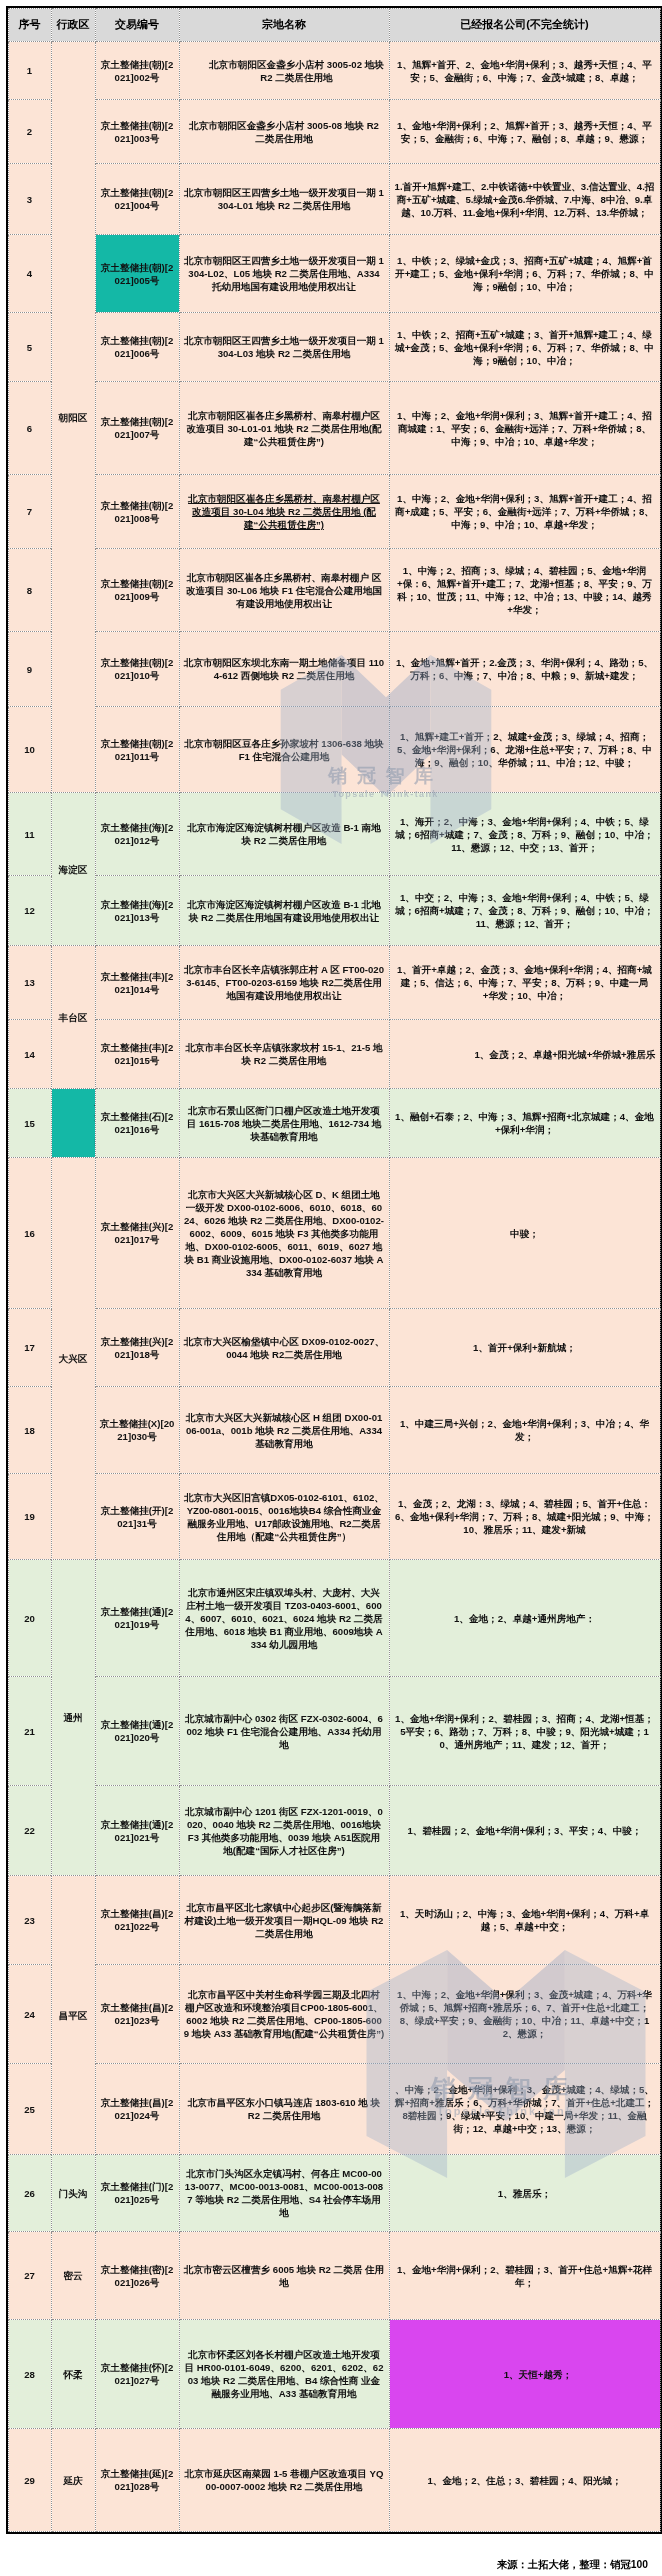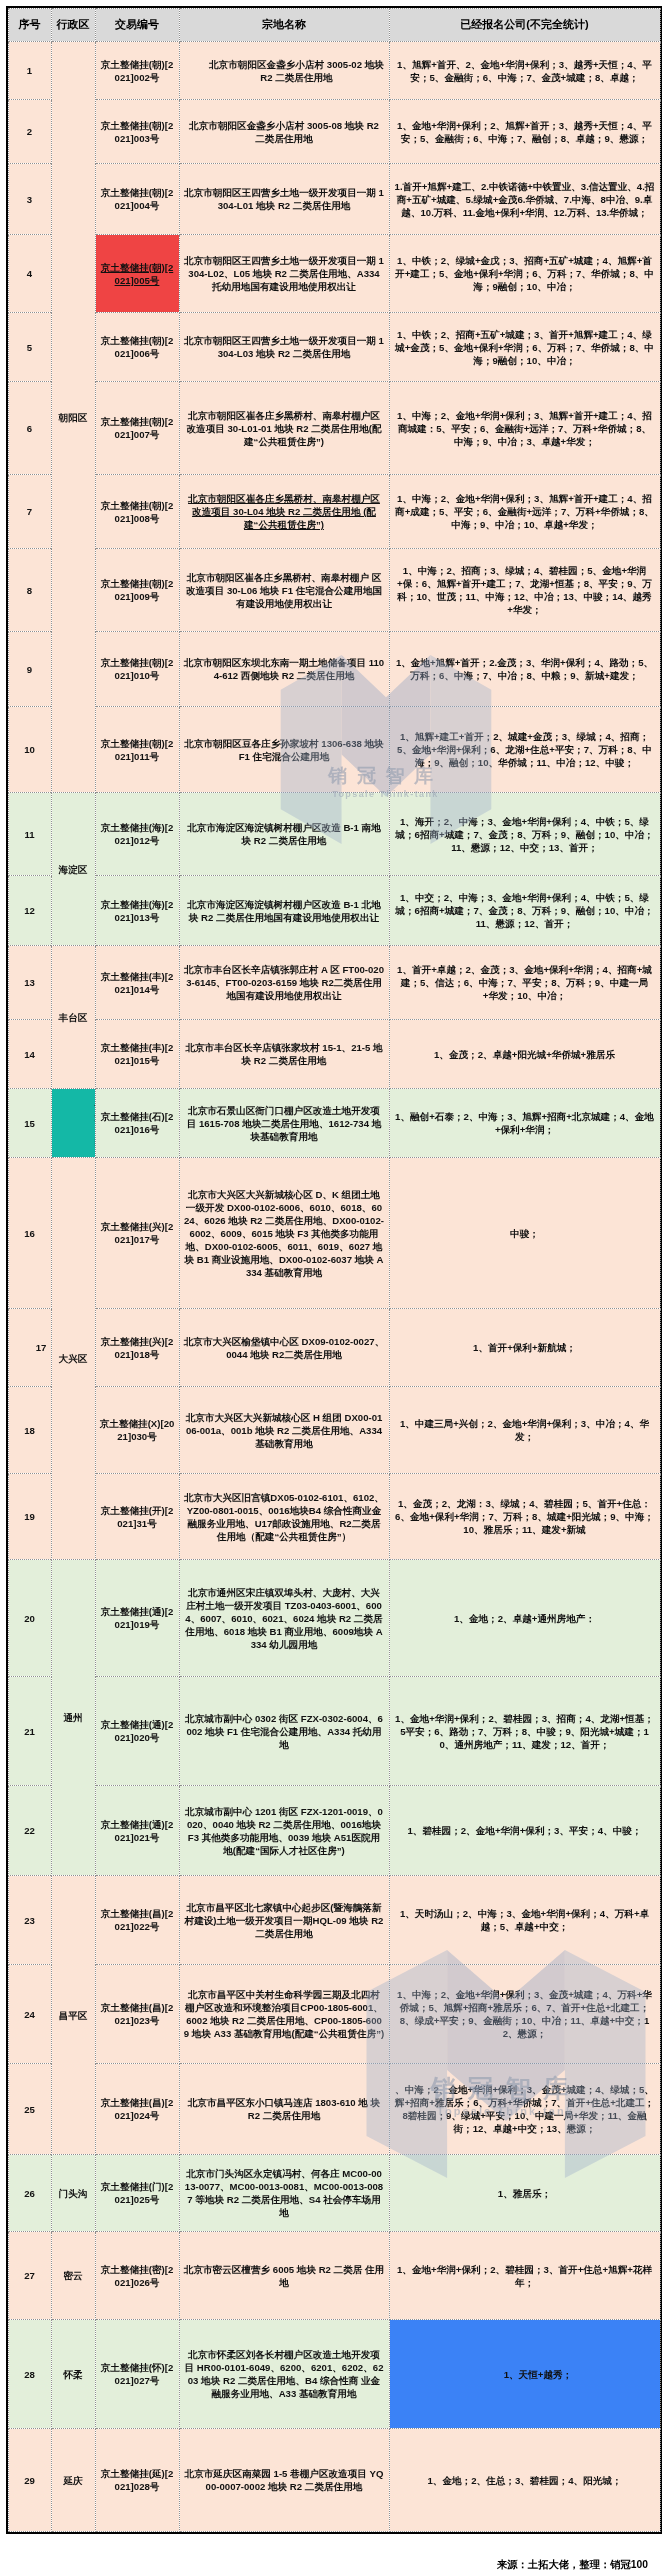--- a/index.html
+++ b/index.html
@@ -91,35 +91,35 @@
           <td class="companies" style="background: rgb(252, 228, 214);">1、金地+华润+保利；2、旭辉+首开；3、越秀+天恒；4、平安；5、金融街；6、中海；7、融创；8、卓越；9、懋源；</td>
         </tr>
         <tr style="height: 71px;">
           <td class="serial" style="background: rgb(252, 228, 214);">3</td>
           <td class="code" style="background: rgb(252, 228, 214);">京土整储挂(朝)[2021]004号</td>
           <td class="parcel" style="background: rgb(252, 228, 214);">北京市朝阳区王四营乡土地一级开发项目一期 1304-L01 地块 R2 二类居住用地</td>
           <td class="companies" style="background: rgb(252, 228, 214);">1.首开+旭辉+建工、2.中铁诺德+中铁置业、3.信达置业、4.招商+五矿+城建、5.绿城+金茂6.华侨城、7.中海、8中冶、9.卓越、10.万科、11.金地+保利+华润、12.万科、13.华侨城；</td>
         </tr>
         <tr style="height: 78px;">
           <td class="serial" style="background: rgb(252, 228, 214);">4</td>
-          <td class="code" style="background: #ef4444; text-decoration: underline;">京土整储挂(朝)[2021]005号</td>
+          <td class="code" style="background: #14b8a6;">京土整储挂(朝)[2021]005号</td>
           <td class="parcel" style="background: rgb(252, 228, 214);">北京市朝阳区王四营乡土地一级开发项目一期 1304-L02、L05 地块 R2 二类居住用地、A334 托幼用地国有建设用地使用权出让</td>
           <td class="companies" style="background: rgb(252, 228, 214);">1、中铁；2、绿城+金戊；3、招商+五矿+城建；4、旭辉+首开+建工；5、金地+保利+华润；6、万科；7、华侨城；8、中海；9融创；10、中冶；</td>
         </tr>
         <tr style="height: 69px;">
           <td class="serial" style="background: rgb(252, 228, 214);">5</td>
           <td class="code" style="background: rgb(252, 228, 214);">京土整储挂(朝)[2021]006号</td>
           <td class="parcel" style="background: rgb(252, 228, 214);">北京市朝阳区王四营乡土地一级开发项目一期 1304-L03 地块 R2 二类居住用地</td>
           <td class="companies" style="background: rgb(252, 228, 214);">1、中铁；2、招商+五矿+城建；3、首开+旭辉+建工；4、绿城+金茂；5、金地+保利+华润；6、万科；7、华侨城；8、中海；9融创；10、中冶；</td>
         </tr>
         <tr style="height: 93px;">
           <td class="serial" style="background: rgb(252, 228, 214);">6</td>
           <td class="code" style="background: rgb(252, 228, 214);">京土整储挂(朝)[2021]007号</td>
           <td class="parcel" style="background: rgb(252, 228, 214);">北京市朝阳区崔各庄乡黑桥村、南皋村棚户区改造项目 30-L01-01 地块 R2 二类居住用地(配建“公共租赁住房”)</td>
-          <td class="companies" style="background: rgb(252, 228, 214);">1、中海；2、金地+华润+保利；3、旭辉+首开+建工；4、招商城建：5、平安；6、金融街+远洋；7、万科+华侨城；8、中海；9、中冶；3、卓越+华发；</td>
+          <td class="companies" style="background: rgb(252, 228, 214);">1、中海；2、金地+华润+保利；3、旭辉+首开+建工；4、招商城建：1、平安；6、金融街+远洋；7、万科+华侨城；8、中海；9、中冶；10、卓越+华发；</td>
         </tr>
         <tr style="height: 74px;">
           <td class="serial" style="background: rgb(252, 228, 214);">7</td>
           <td class="code" style="background: rgb(252, 228, 214);">京土整储挂(朝)[2021]008号</td>
           <td class="parcel" style="background: rgb(252, 228, 214); text-decoration: underline;">北京市朝阳区崔各庄乡黑桥村、南皋村棚户区改造项目 30-L04 地块 R2 二类居住用地 (配建“公共租赁住房”)</td>
           <td class="companies" style="background: rgb(252, 228, 214);">1、中海；2、金地+华润+保利；3、旭辉+首开+建工；4、招商+成建；5、平安；6、金融街+远洋；7、万科+华侨城；8、中海；9、中冶；10、卓越+华发；</td>
         </tr>
         <tr style="height: 83px;">
           <td class="serial" style="background: rgb(252, 228, 214);">8</td>
           <td class="code" style="background: rgb(252, 228, 214);">京土整储挂(朝)[2021]009号</td>
@@ -155,38 +155,38 @@
           <td class="serial" style="background: rgb(252, 228, 214);">13</td>
           <td class="district" rowspan="2" style="background: rgb(252, 228, 214);">丰台区</td>
           <td class="code" style="background: rgb(252, 228, 214);">京土整储挂(丰)[2021]014号</td>
           <td class="parcel" style="background: rgb(252, 228, 214);">北京市丰台区长辛店镇张郭庄村 A 区 FT00-0203-6145、FT00-0203-6159 地块 R2二类居住用地国有建设用地使用权出让</td>
           <td class="companies" style="background: rgb(252, 228, 214);">1、首开+卓越；2、金茂；3、金地+保利+华润；4、招商+城建；5、信达；6、中海；7、平安；8、万科；9、中建一局+华发；10、中冶；</td>
         </tr>
         <tr style="height: 69px;">
           <td class="serial" style="background: rgb(252, 228, 214);">14</td>
           <td class="code" style="background: rgb(252, 228, 214);">京土整储挂(丰)[2021]015号</td>
           <td class="parcel" style="background: rgb(252, 228, 214);">北京市丰台区长辛店镇张家坟村 15-1、21-5 地块 R2 二类居住用地</td>
-          <td class="companies" style="background: rgb(252, 228, 214);">1、金茂；2、卓越+阳光城+华侨城+雅居乐</td>
+          <td class="companies" style="background: rgb(252, 228, 214); text-align: right;">1、金茂；2、卓越+阳光城+华侨城+雅居乐</td>
         </tr>
         <tr style="height: 69px;">
           <td class="serial" style="background: rgb(227, 239, 218);">15</td>
           <td class="district" rowspan="1" style="background: #14b8a6; padding-left: 43px;">石景山区</td>
           <td class="code" style="background: rgb(227, 239, 218);">京土整储挂(石)[2021]016号</td>
           <td class="parcel" style="background: rgb(227, 239, 218);">北京市石景山区衙门口棚户区改造土地开发项目 1615-708 地块二类居住用地、1612-734 地块基础教育用地</td>
           <td class="companies" style="background: rgb(227, 239, 218);">1、融创+石泰；2、中海；3、旭辉+招商+北京城建；4、金地+保利+华润；</td>
         </tr>
         <tr style="height: 151px;">
           <td class="serial" style="background: rgb(252, 228, 214);">16</td>
           <td class="district" rowspan="4" style="background: rgb(252, 228, 214);">大兴区</td>
           <td class="code" style="background: rgb(252, 228, 214);">京土整储挂(兴)[2021]017号</td>
           <td class="parcel" style="background: rgb(252, 228, 214);">北京市大兴区大兴新城核心区 D、K 组团土地一级开发 DX00-0102-6006、6010、6018、6024、6026 地块 R2 二类居住用地、DX00-0102-6002、6009、6015 地块 F3 其他类多功能用地、DX00-0102-6005、6011、6019、6027 地块 B1 商业设施用地、DX00-0102-6037 地块 A334 基础教育用地</td>
           <td class="companies" style="background: rgb(252, 228, 214);">中骏；</td>
         </tr>
         <tr style="height: 78px;">
-          <td class="serial" style="background: rgb(252, 228, 214); text-align: right;">17</td>
+          <td class="serial" style="background: rgb(252, 228, 214);">17</td>
           <td class="code" style="background: rgb(252, 228, 214);">京土整储挂(兴)[2021]018号</td>
           <td class="parcel" style="background: rgb(252, 228, 214);">北京市大兴区榆垡镇中心区 DX09-0102-0027、0044 地块 R2二类居住用地</td>
           <td class="companies" style="background: rgb(252, 228, 214);">1、首开+保利+新航城；</td>
         </tr>
         <tr style="height: 87px;">
           <td class="serial" style="background: rgb(252, 228, 214);">18</td>
           <td class="code" style="background: rgb(252, 228, 214);">京土整储挂(X)[2021]030号</td>
           <td class="parcel" style="background: rgb(252, 228, 214);">北京市大兴区大兴新城核心区 H 组团 DX00-0106-001a、001b 地块 R2 二类居住用地、A334 基础教育用地</td>
           <td class="companies" style="background: rgb(252, 228, 214);">1、中建三局+兴创；2、金地+华润+保利；3、中冶；4、华发；</td>
         </tr>
@@ -246,21 +246,21 @@
           <td class="district" rowspan="1" style="background: rgb(252, 228, 214);">密云</td>
           <td class="code" style="background: rgb(252, 228, 214);">京土整储挂(密)[2021]026号</td>
           <td class="parcel" style="background: rgb(252, 228, 214);">北京市密云区檀营乡 6005 地块 R2 二类居 住用地</td>
           <td class="companies" style="background: rgb(252, 228, 214);">1、金地+华润+保利；2、碧桂园；3、首开+住总+旭辉+花样年；</td>
         </tr>
         <tr style="height: 109px;">
           <td class="serial" style="background: rgb(227, 239, 218);">28</td>
           <td class="district" rowspan="1" style="background: rgb(227, 239, 218);">怀柔</td>
           <td class="code" style="background: rgb(227, 239, 218);">京土整储挂(怀)[2021]027号</td>
           <td class="parcel" style="background: rgb(227, 239, 218);">北京市怀柔区刘各长村棚户区改造土地开发项目 HR00-0101-6049、6200、6201、6202、6203 地块 R2 二类居住用地、B4 综合性商 业金融服务业用地、A33 基础教育用地</td>
-          <td class="companies" style="background: #3b82f6; padding-left: 31px;">1、天恒+越秀；</td>
+          <td class="companies" style="background: #d946ef; padding-left: 31px;">1、天恒+越秀；</td>
         </tr>
         <tr style="height: 103px;">
           <td class="serial" style="background: rgb(252, 228, 214);">29</td>
           <td class="district" rowspan="1" style="background: rgb(252, 228, 214);">延庆</td>
           <td class="code" style="background: rgb(252, 228, 214);">京土整储挂(延)[2021]028号</td>
           <td class="parcel" style="background: rgb(252, 228, 214);">北京市延庆区南菜园 1-5 巷棚户区改造项目 YQ00-0007-0002 地块 R2 二类居住用地</td>
           <td class="companies" style="background: rgb(252, 228, 214);">1、金地；2、住总；3、碧桂园；4、阳光城；</td>
         </tr>
       </tbody>
   </table>

